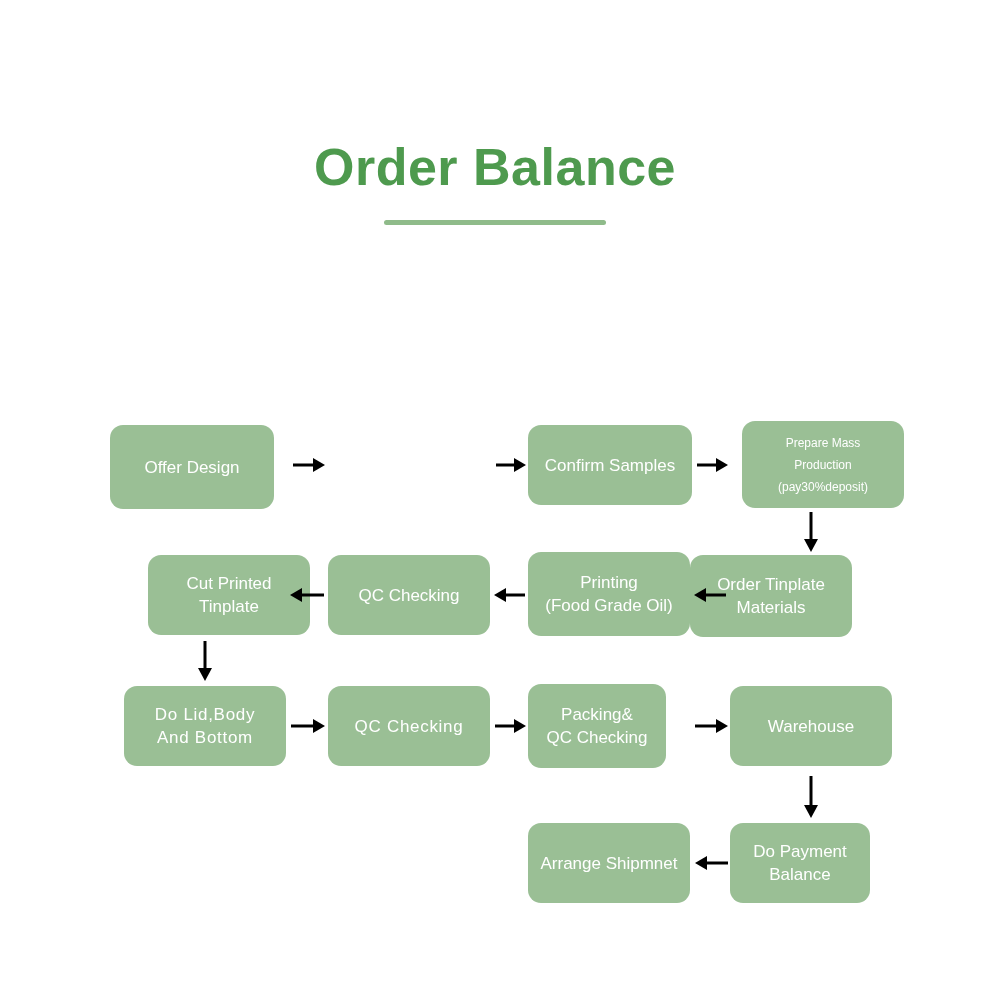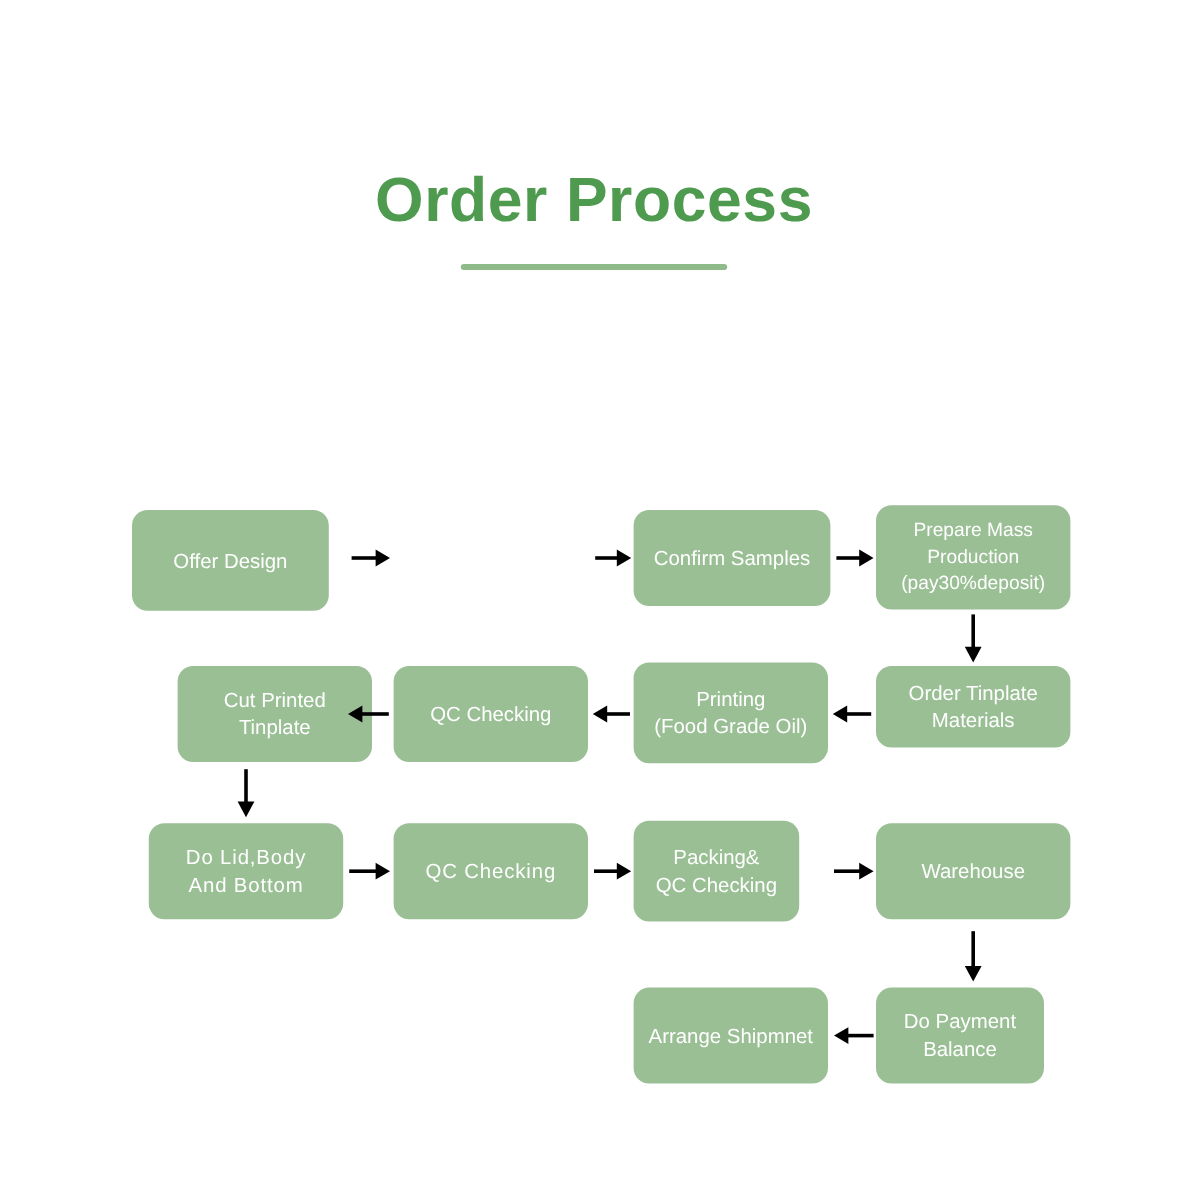--- a/index.html
+++ b/index.html
@@ -53,22 +53,23 @@
     align-items: center;
     justify-content: center;
     text-align: center;
     color: #ffffff;
     font-size: 17px;
     line-height: 23px;
     box-sizing: border-box;
     padding: 2px 6px;
   }
   .node.tight {
-    font-size: 16px;
+    font-size: 12px;
     line-height: 22px;
+    margin-left: 12px;
   }
   .node.spaced {
     letter-spacing: 0.7px;
   }
   .node-label {
     white-space: pre-line;
     display: block;
     width: 100%;
   }
 
@@ -80,21 +81,21 @@
     display: block;
     overflow: visible;
   }
 </style>
 </head>
 <body>
 
 <div id="page">
 
   <div class="title-block">
-    <div class="title-text">Order Process</div>
+    <div class="title-text">Order Balance</div>
     <div class="title-rule"></div>
   </div>
 
   <div class="node" style="left:110px; top:425px; width:164px; height:84px;">
     <span class="node-label">Offer Design</span>
   </div>
 
 
   <div class="node" style="left:528px; top:425px; width:164px; height:80px;">
     <span class="node-label">Confirm Samples</span>
@@ -113,21 +114,21 @@
 
   <div class="node" style="left:328px; top:555px; width:162px; height:80px;">
     <span class="node-label">QC Checking</span>
   </div>
 
   <div class="node" style="left:528px; top:552px; width:162px; height:84px;">
     <span class="node-label">Printing
 (Food Grade Oil)</span>
   </div>
 
-  <div class="node" style="left:730px; top:555px; width:162px; height:68px;">
+  <div class="node" style="left:690px; top:555px; width:162px; height:82px;">
     <span class="node-label">Order Tinplate
 Materials</span>
   </div>
 
   <div class="node spaced" style="left:124px; top:686px; width:162px; height:80px;">
     <span class="node-label">Do Lid,Body
 And Bottom</span>
   </div>
 
   <div class="node spaced" style="left:328px; top:686px; width:162px; height:80px;">

